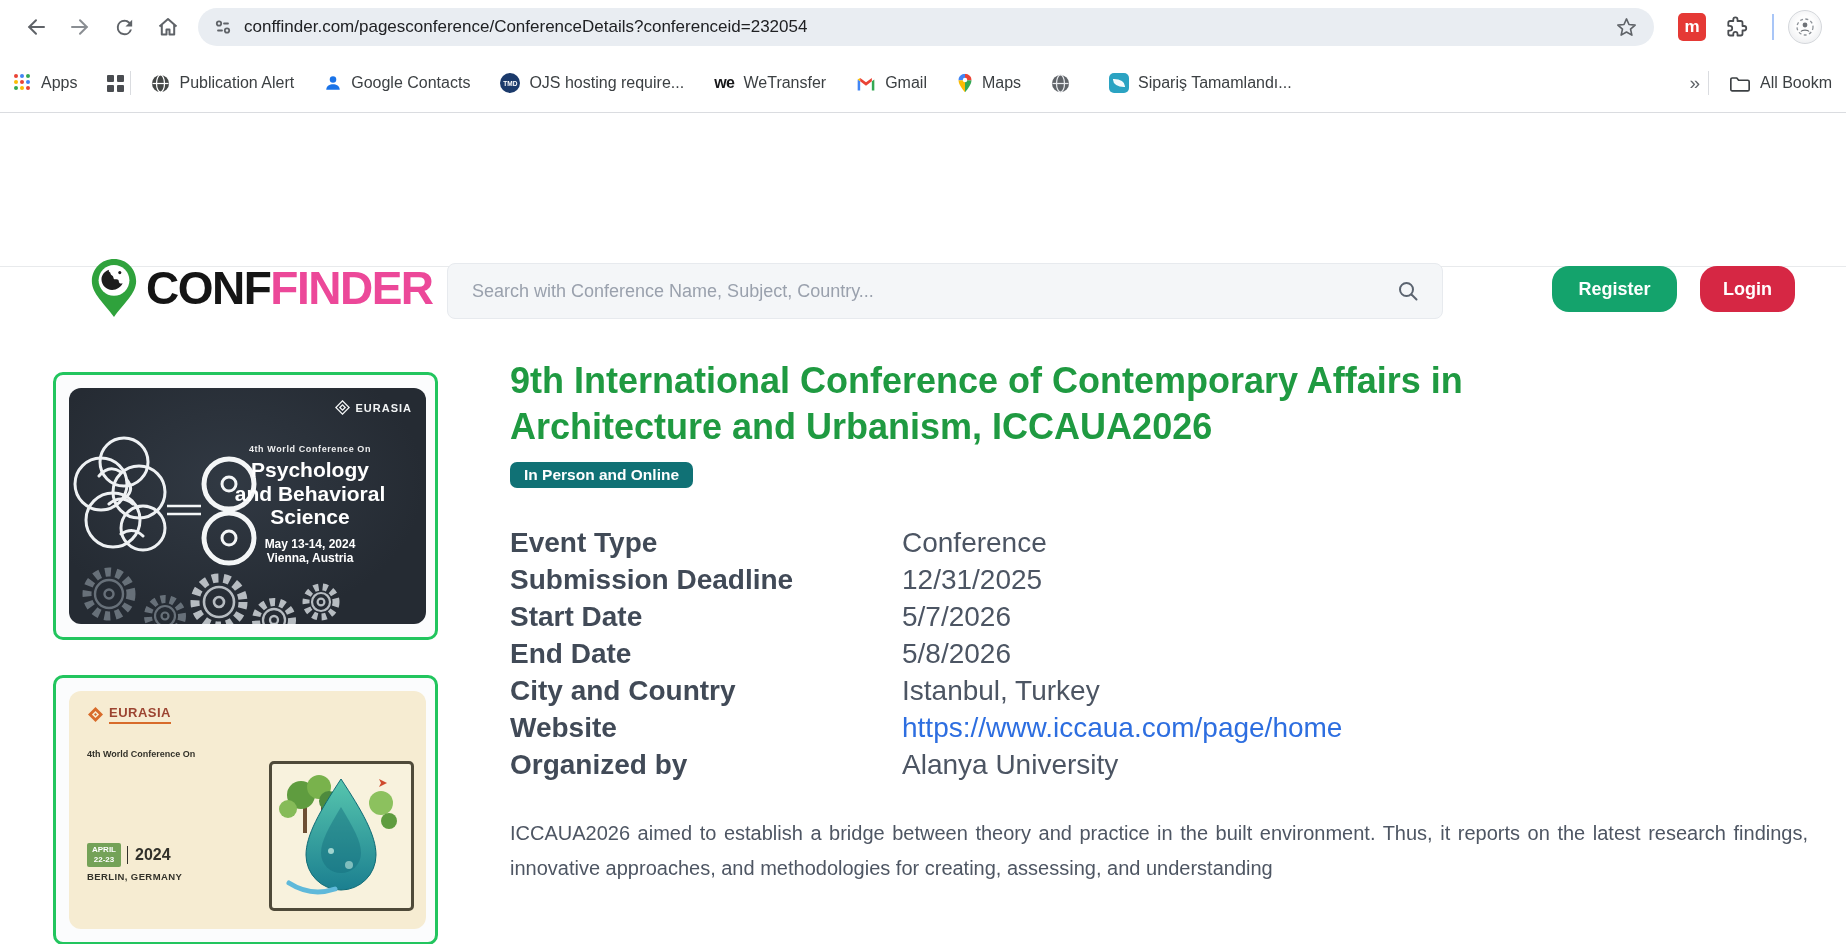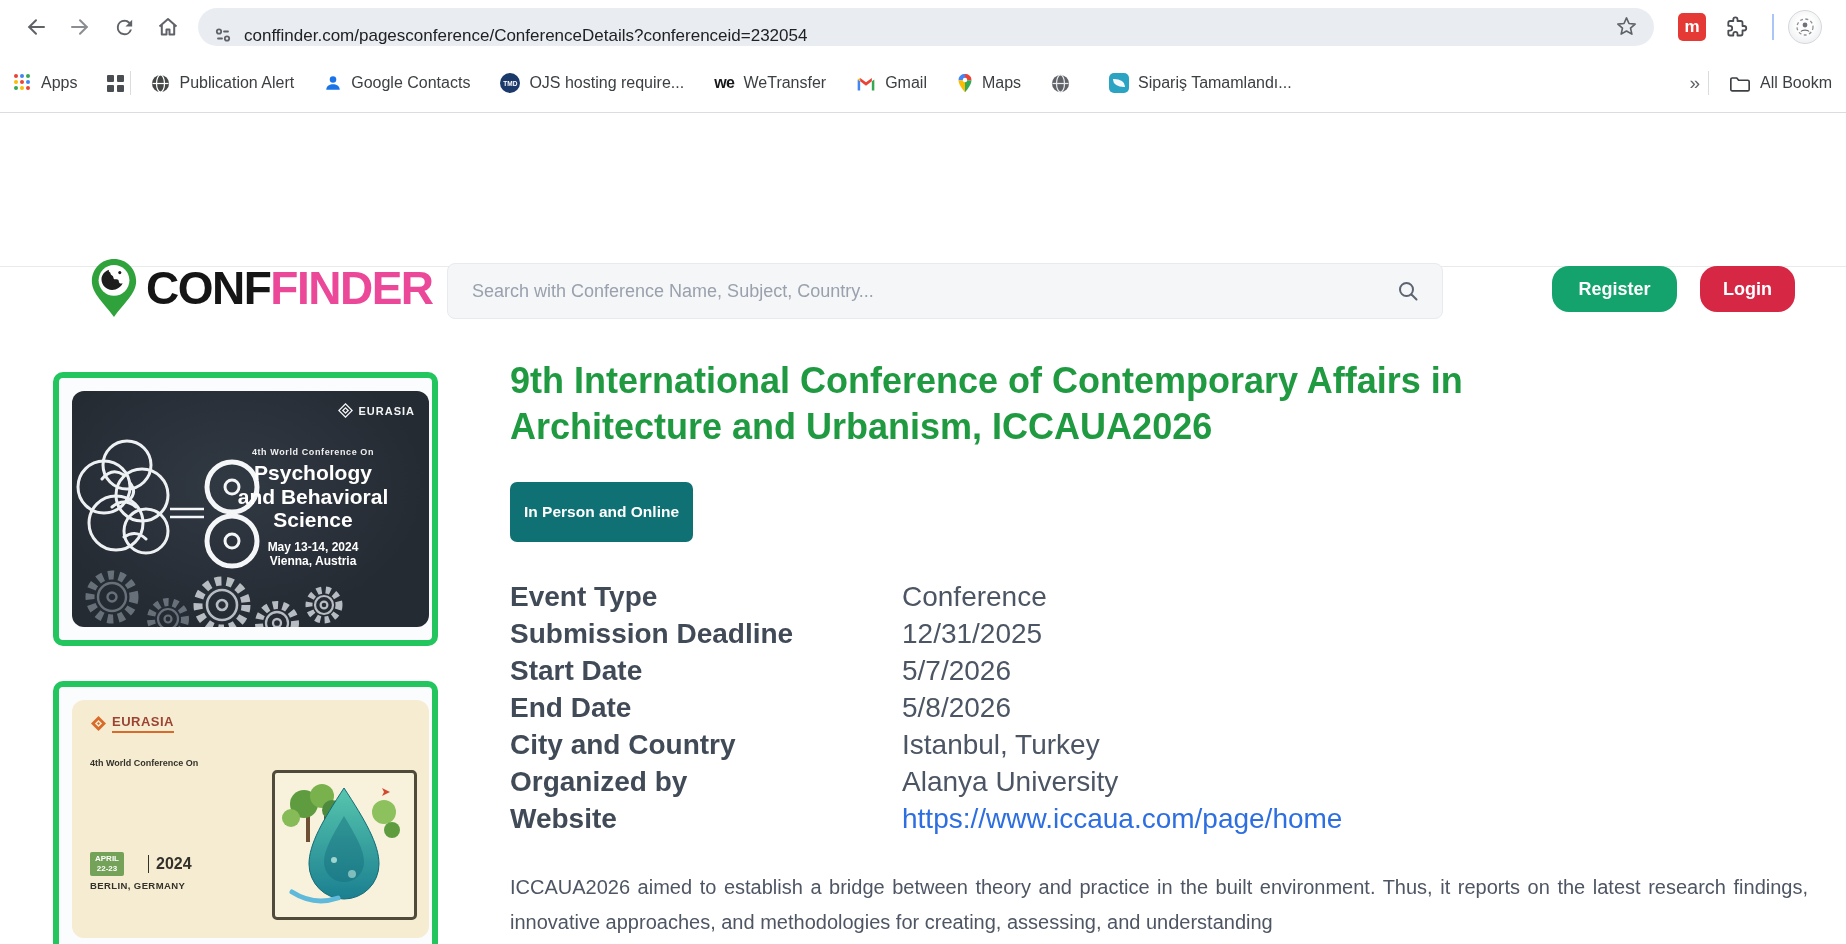--- a/index.html
+++ b/index.html
@@ -6,21 +6,21 @@
   html,body { width:1846px; height:944px; overflow:hidden; background:#fff;
     font-family:"Liberation Sans","DejaVu Sans",sans-serif; }
   #screen { position:relative; width:1846px; height:944px; background:#fff; }
 
   
   .toolbar { position:absolute; left:0; top:0; width:1846px; height:54px;
     background:#fff; display:flex; align-items:center; padding:0 14px; }
   .tbtn { background:none; border:none; width:44px; height:40px; display:flex;
     align-items:center; justify-content:center; cursor:pointer; flex:0 0 auto; }
   .omnibox { flex:1; height:38px; margin:0 16px 0 8px; background:#e9edf2;
-    border-radius:19px; display:flex; align-items:flex-end; padding:0 10px 0 14px; }
+    border-radius:19px; display:flex; align-items:center; padding:0 10px 0 14px; }
   .url { flex:1; font-size:17px; color:#202124; white-space:nowrap; overflow:hidden; margin-left:10px; }
   .mendeley { width:28px; height:28px; background:#e53935; border-radius:5px; border:none;
     color:#fff; font-weight:900; font-size:17px; line-height:26px; text-align:center; cursor:pointer; margin:0 8px; }
   .vsep { width:2px; height:26px; background:#a9c6f7; margin:0 14px; }
   .avatar { width:34px; height:34px; border-radius:50%; border:1px solid #d5d8dc; cursor:pointer;
     background:radial-gradient(circle at 50% 45%, #fdfdfd 40%, #e6e8eb 100%); display:flex; align-items:center; justify-content:center; margin-right:10px;}
 
   
   .bookmarks { position:absolute; left:0; top:54px; width:1846px; height:59px; background:#fff;
     border-bottom:1px solid #dadce0; display:flex; align-items:center; padding:0 14px; }
@@ -52,51 +52,51 @@
     font-size:18px; color:#394150; font-family:inherit; }
   .searchbox input::placeholder { color:#9aa1ad; }
   .mag { margin-right:22px; flex:0 0 auto; cursor:pointer; }
   .btn { position:absolute; top:153px; height:46px; border:none; border-radius:17px; color:#fff;
     font-size:18px; font-weight:700; cursor:pointer; font-family:inherit; }
   .btn-register { left:1552px; width:125px; background:#14a36c; }
   .btn-login { left:1700px; width:95px; background:#d62744; }
 
   
   .cards { position:absolute; left:53px; top:372px; width:385px; }
-  .card { background:#fbfcfd; border:6px solid #22c55e; border-radius:10px; padding:13px; cursor:pointer; }
+  .card { background:#fbfcfd; border:3px solid #22c55e; border-radius:10px; padding:13px; cursor:pointer; }
   .card + .card { margin-top:35px; }
   .poster { width:357px; border-radius:12px; overflow:hidden; position:relative; }
   .poster1 { height:236px; background:radial-gradient(ellipse at 45% 40%, #313943 0%, #252b33 70%); }
   .p1-brand { position:absolute; right:14px; top:12px; display:flex; align-items:center; gap:5px;
     color:#f2f4f5; font-size:11px; font-weight:800; letter-spacing:1px; }
   .p1-text { position:absolute; right:8px; top:56px; width:216px; text-align:center; color:#fff; }
   .p1-kicker { font-size:9px; font-weight:700; letter-spacing:.6px; opacity:.92; }
   .p1-title { margin-top:4px; font-size:21px; font-weight:800; line-height:1.13; }
   .p1-date { margin-top:8px; font-size:12px; font-weight:800; }
   .p1-loc { font-size:12px; font-weight:800; }
   .poster2 { height:238px; background:#f6ecd2; }
   .p2-brand { position:absolute; left:18px; top:14px; display:flex; align-items:center; gap:5px; }
   .p2-brand b { color:#9c4431; font-size:13px; font-weight:900; letter-spacing:.5px;
     border-bottom:2px solid #d86b2a; padding-bottom:2px; }
   .p2-kicker { position:absolute; left:18px; top:58px; font-size:9px; font-weight:800; color:#33322a; }
   .p2-title { position:absolute; left:18px; top:71px; font-size:20px; font-weight:800;
     line-height:26px; color:#3a5f4c; letter-spacing:.2px; }
-  .p2-daterow { position:absolute; left:18px; top:152px; display:flex; align-items:center; gap:24px; }
+  .p2-daterow { position:absolute; left:18px; top:152px; display:flex; align-items:center; gap:6px; }
   .p2-datebox { background:#74a258; color:#fff; font-size:8px; font-weight:800; text-align:center;
     line-height:10px; padding:2px 5px; border-radius:2px; }
   .p2-year { font-size:16px; font-weight:800; color:#32312b; border-left:1.5px solid #32312b; padding-left:7px; }
   .p2-loc { position:absolute; left:18px; top:180px; font-size:9.5px; font-weight:800; color:#33322a; letter-spacing:.4px; }
   .p2-frame { position:absolute; left:200px; top:70px; width:145px; height:150px;
     border:3px solid #4f4a39; border-radius:5px; background:#f8f2dd; padding:3px; }
 
   
   .content { position:absolute; left:510px; top:358px; width:1300px; }
   .conf-title { font-size:36px; font-weight:600; line-height:46px; color:#1f9a41; width:1120px; }
-  .badge { display:inline-block; margin-top:32px; background:#107175; color:#fff; font-size:15.5px;
-    font-weight:700; padding:21px 14px; border-radius:7px; }
+  .badge { display:inline-block; margin-top:12px; background:#107175; color:#fff; font-size:15.5px;
+    font-weight:700; padding:4px 14px; border-radius:7px; }
   .details { margin-top:42px; }
   .drow { display:grid; grid-template-columns:392px 1fr; font-size:28px; line-height:26px; }
   .drow + .drow { margin-top:11px; }
   .dlabel { font-weight:700; color:#414a57; }
   .dvalue { color:#4c5563; }
   .dlink { color:#2d6ee0; font-weight:500; text-decoration:none; cursor:pointer; }
   .desc { margin-top:38px; width:1298px; font-size:20px; line-height:35px; color:#4e5663; text-align:justify; }
 
   svg { display:block; }
 </style>
@@ -444,25 +444,25 @@
       </div>
       <div class="drow">
         <span class="dlabel">End Date</span>
         <span class="dvalue">5/8/2026</span>
       </div>
       <div class="drow">
         <span class="dlabel">City and Country</span>
         <span class="dvalue">Istanbul, Turkey</span>
       </div>
       <div class="drow">
+        <span class="dlabel">Website</span>
+        <a class="dvalue dlink">https://www.iccaua.com/page/home</a>
+      </div>
+      <div class="drow">
         <span class="dlabel">Organized by</span>
         <span class="dvalue">Alanya University</span>
       </div>
-      <div class="drow">
-        <span class="dlabel">Website</span>
-        <a class="dvalue dlink">https://www.iccaua.com/page/home</a>
-      </div>
     </div>
 
     <p class="desc">ICCAUA2026 aimed to establish a bridge between theory and practice in the built environment. Thus, it reports on the latest research findings, innovative approaches, and methodologies for creating, assessing, and understanding</p>
   </div>
 
 </div>
 
 </body></html>

